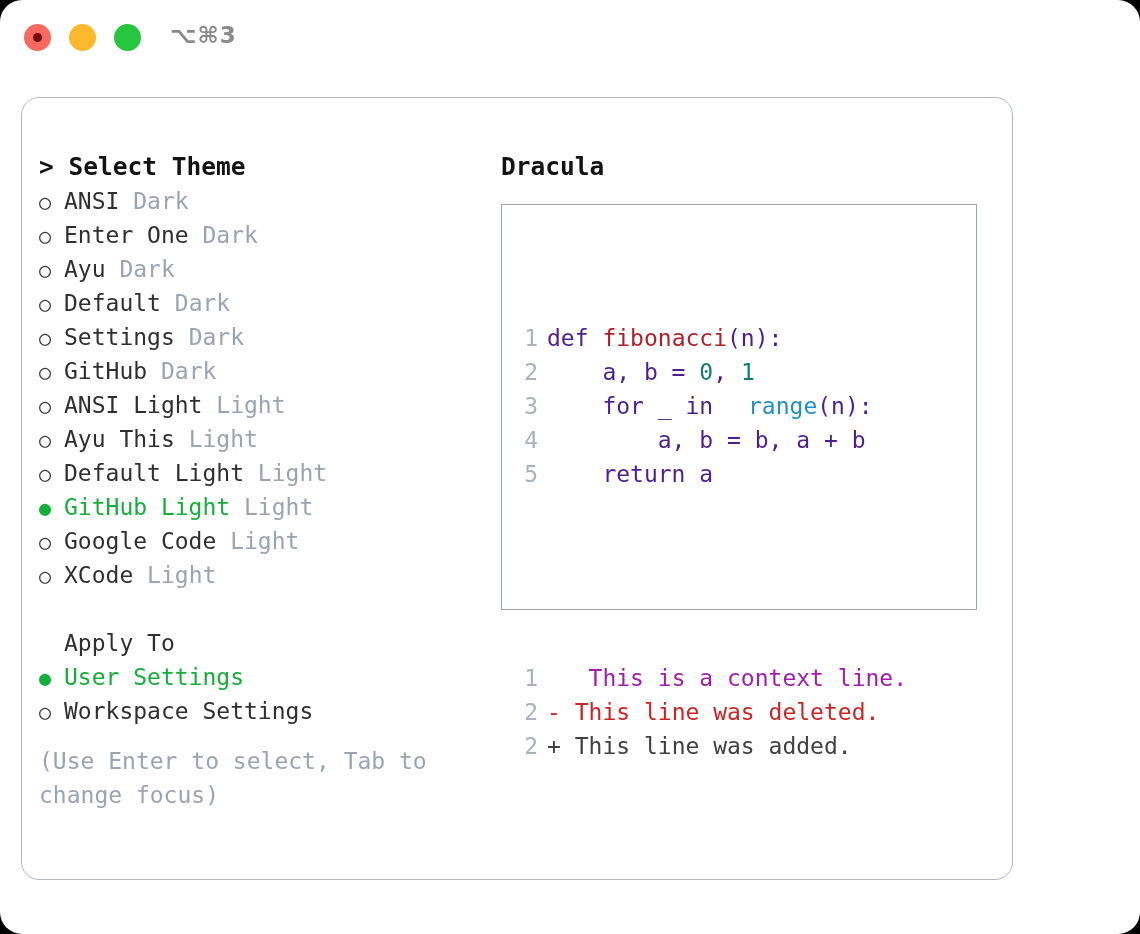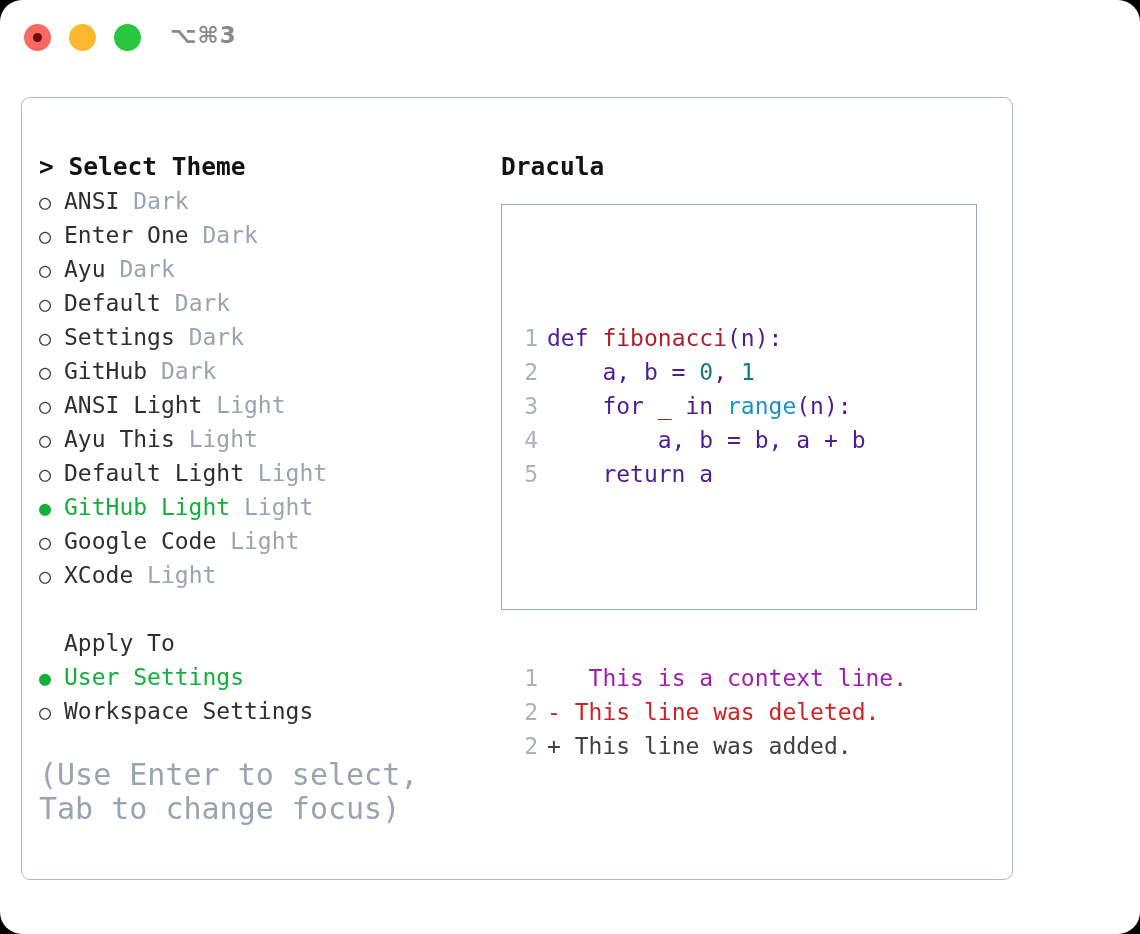--- a/index.html
+++ b/index.html
@@ -70,21 +70,21 @@
   }
 
   
   .panel {
     position: absolute;
     left: 21px;
     top: 97px;
     width: 992px;
     height: 783px;
     border: 1.6px solid #aeb8c4;
-    border-radius: 9px;
+    border-radius: 18px;
     box-sizing: border-box;
     background: #ffffff;
   }
 
   .columns {
     position: absolute;
     left: 0; top: 0;
     width: 100%;
     height: 100%;
   }
@@ -130,22 +130,22 @@
   .bullet.empty  { color: #3a3a3a; }
   .bullet.blank  { color: transparent; }
 
   .opt-label   { color: #2f2f2f; }
   .opt-label.selected { color: #12b03a; }
   .opt-tag     { color: #9aa4b0; }
 
   .section-gap { height: 34px; }
 
   .hint {
-    margin-top: 30px;
-    font-size: 30px;
+    margin-top: 16px;
+    font-size: 23px;
     line-height: 34px;
     color: #9aa4b0;
     width: 400px;
   }
 
   
   .preview-box {
     position: absolute;
     left: 479px;
     top: 106px;
@@ -169,21 +169,21 @@
     width: 22px;
     text-align: right;
     color: #a9b2bd;
     flex: 0 0 22px;
   }
   .linetext { padding-left: 9px; white-space: pre; }
 
   .tok-plain { color: #4c1d95; }
   .tok-fn    { color: #b31d28; }
   .tok-num   { color: #0e7c73; }
-  .tok-call  { color: #1e90c8; }
+  .tok-call  { color: #1e90c8; margin-left: 21px; }
 
   .diff-ctx { color: #a21caf; }
   .diff-del { color: #cf2323; }
   .diff-add { color: #404040; }
 
   .blank-line { height: 34px; }
 </style>
 </head>
 <body>
 

